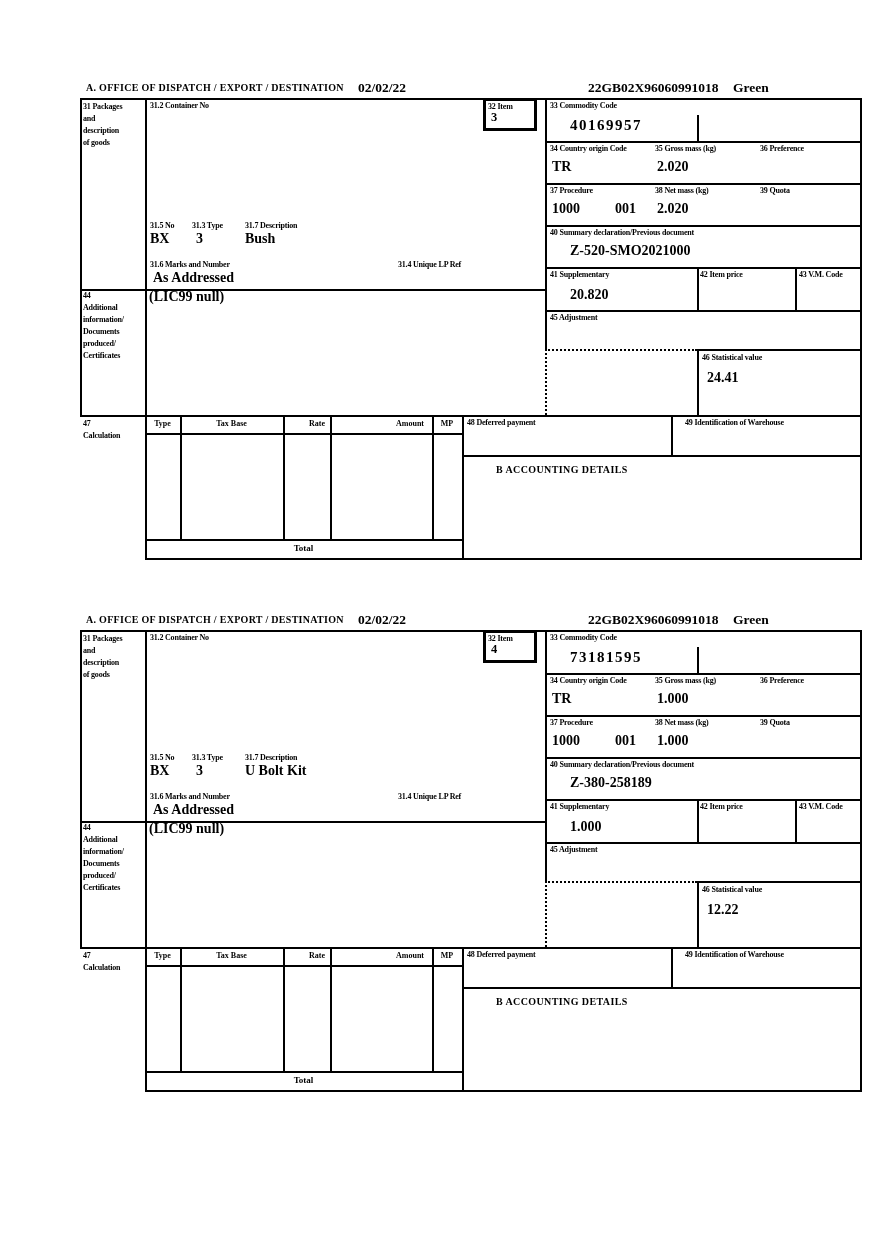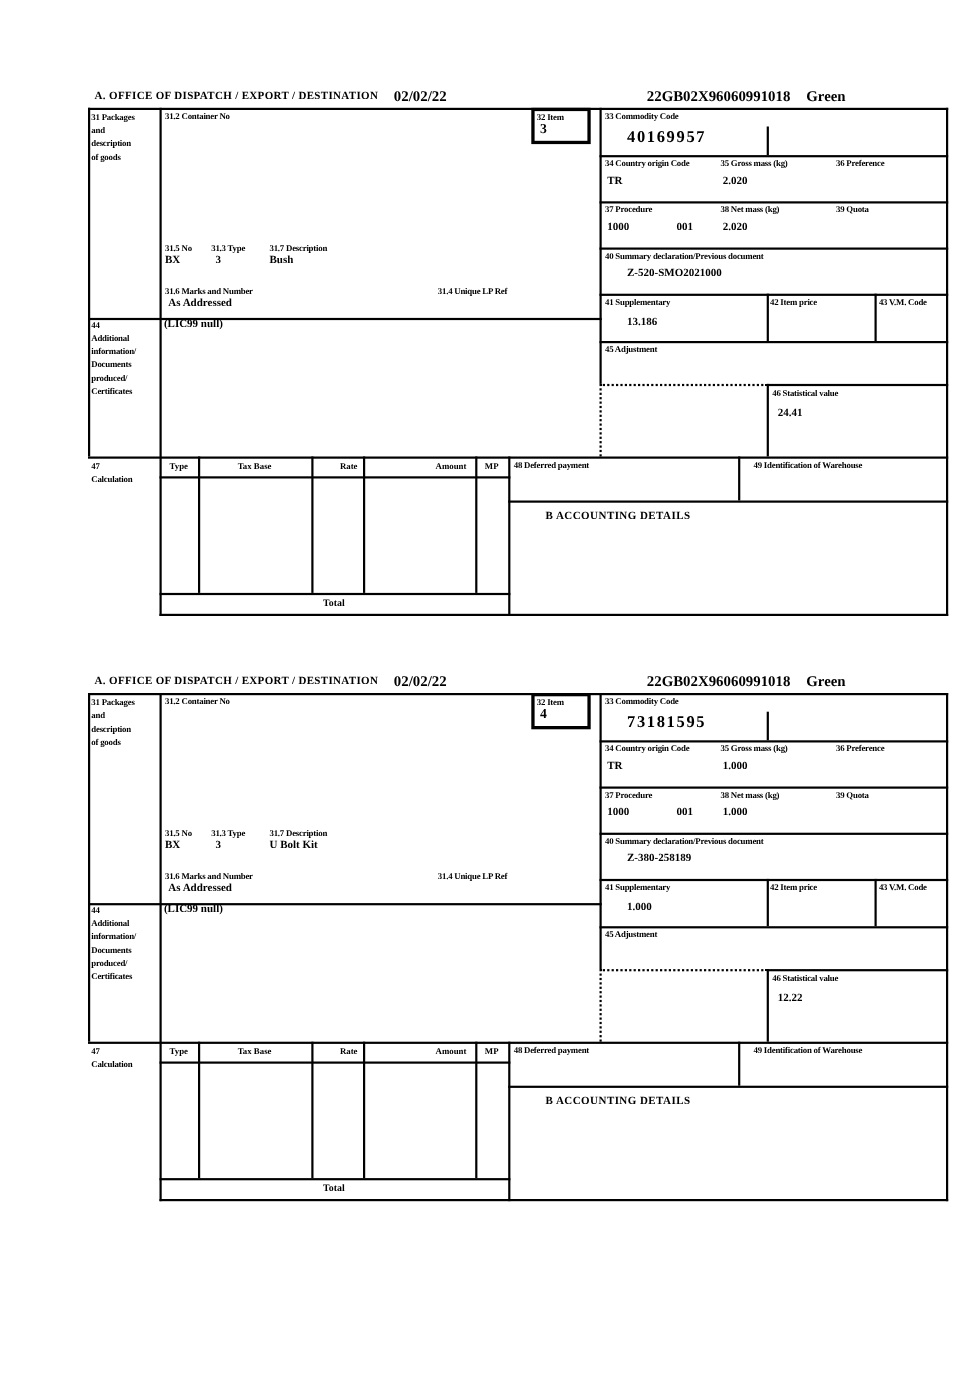--- a/index.html
+++ b/index.html
@@ -12,21 +12,21 @@
   .hdr { position:absolute; left:0; top:0; width:782px; height:18px; }
   .hdr-office { position:absolute; left:6px; top:2px; font-size:10px; font-weight:bold; letter-spacing:0.3px; white-space:nowrap; }
   .hdr-val { position:absolute; top:0; font-size:13.5px; font-weight:bold; white-space:nowrap; }
   .form { position:absolute; left:0; top:18px; width:782px; height:462px; }
   .ln  { position:absolute; background:#000; }
   .lnv { width:2px; }
   .lnh { height:2px; }
   .dotv { position:absolute; width:0; border-left:2px dotted #000; }
   .doth { position:absolute; height:0; border-top:2px dotted #000; }
   .lbl { position:absolute; font-size:8px; font-weight:bold; letter-spacing:-0.2px; white-space:nowrap; }
-  .val { position:absolute; font-size:10px; font-weight:bold; white-space:nowrap; }
+  .val { position:absolute; font-size:14px; font-weight:bold; white-space:nowrap; }
   .stack { position:absolute; font-size:8px; font-weight:bold; letter-spacing:-0.2px; line-height:12px; white-space:nowrap; }
   .stack span { display:block; }
   .th { position:absolute; top:321px; font-size:8px; font-weight:bold; box-sizing:border-box; }
   .box32 { position:absolute; left:403px; top:0; width:54px; height:33px; border:3px solid #000; box-sizing:border-box; }
   .box32 .lbl { left:2px; top:1px; }
   .box32 .val { left:5px; top:9px; font-size:12.5px; }
   .commodity { font-size:15px; letter-spacing:1.5px; }
   .acct { position:absolute; left:387px; top:366px; font-size:10px; font-weight:bold; letter-spacing:0.4px; white-space:nowrap;margin-left:29px; }
   .total { position:absolute; left:65px; top:445px; width:317px; text-align:center; font-size:9px; font-weight:bold; }
 </style>
@@ -112,21 +112,21 @@
       <div class="lbl" style="left:165px;top:123px">31.7 Description</div>
       <div class="val" style="left:70px;top:133px">BX</div>
       <div class="val" style="left:116px;top:133px">3</div>
       <div class="val" style="left:165px;top:133px">Bush</div>
 
       <div class="lbl" style="left:70px;top:162px">31.6 Marks and Number</div>
       <div class="lbl" style="left:318px;top:162px">31.4 Unique LP Ref</div>
       <div class="val" style="left:73px;top:172px">As Addressed</div>
 
       <div class="lbl" style="left:470px;top:172px">41 Supplementary</div>
-      <div class="val" style="left:490px;top:189px">13.186</div>
+      <div class="val" style="left:490px;top:189px">20.820</div>
       <div class="lbl" style="left:620px;top:172px">42 Item price</div>
       <div class="lbl" style="left:719px;top:172px">43 V.M. Code</div>
 
       <div class="stack" style="left:3px;top:192px">
         <span>44</span>
         <span>Additional</span>
         <span>information/</span>
         <span>Documents</span>
         <span>produced/</span>
         <span>Certificates</span>

